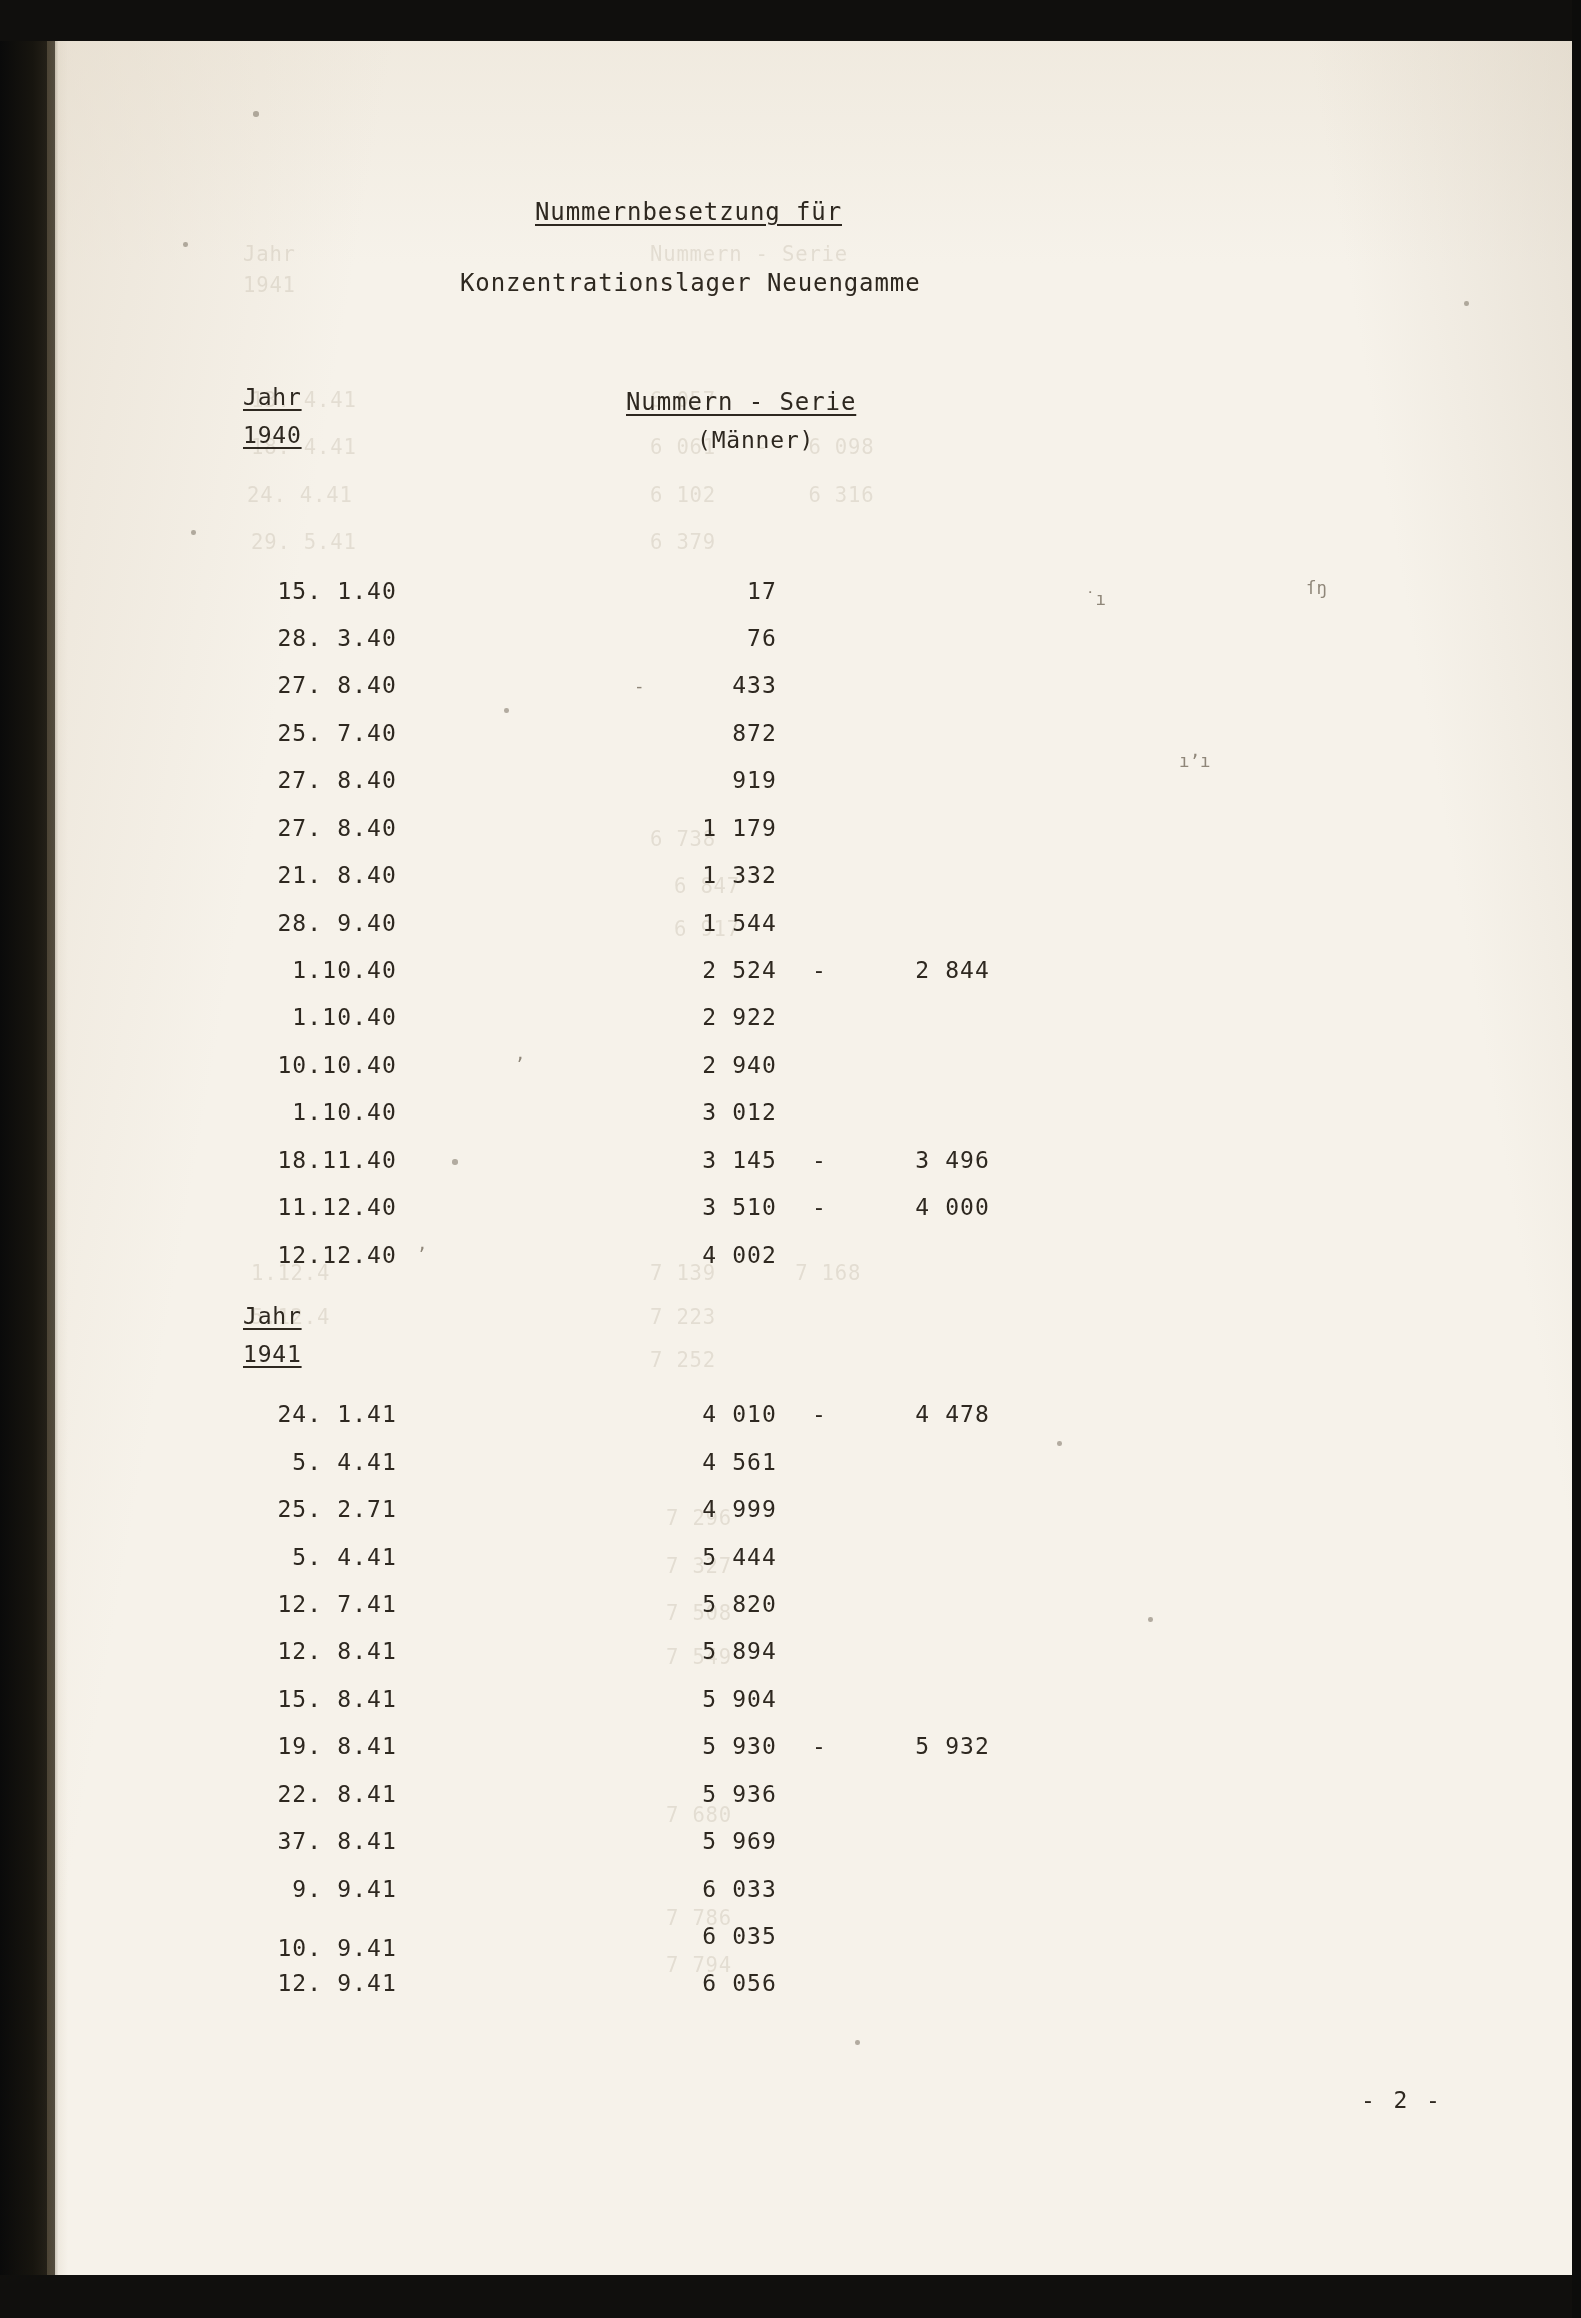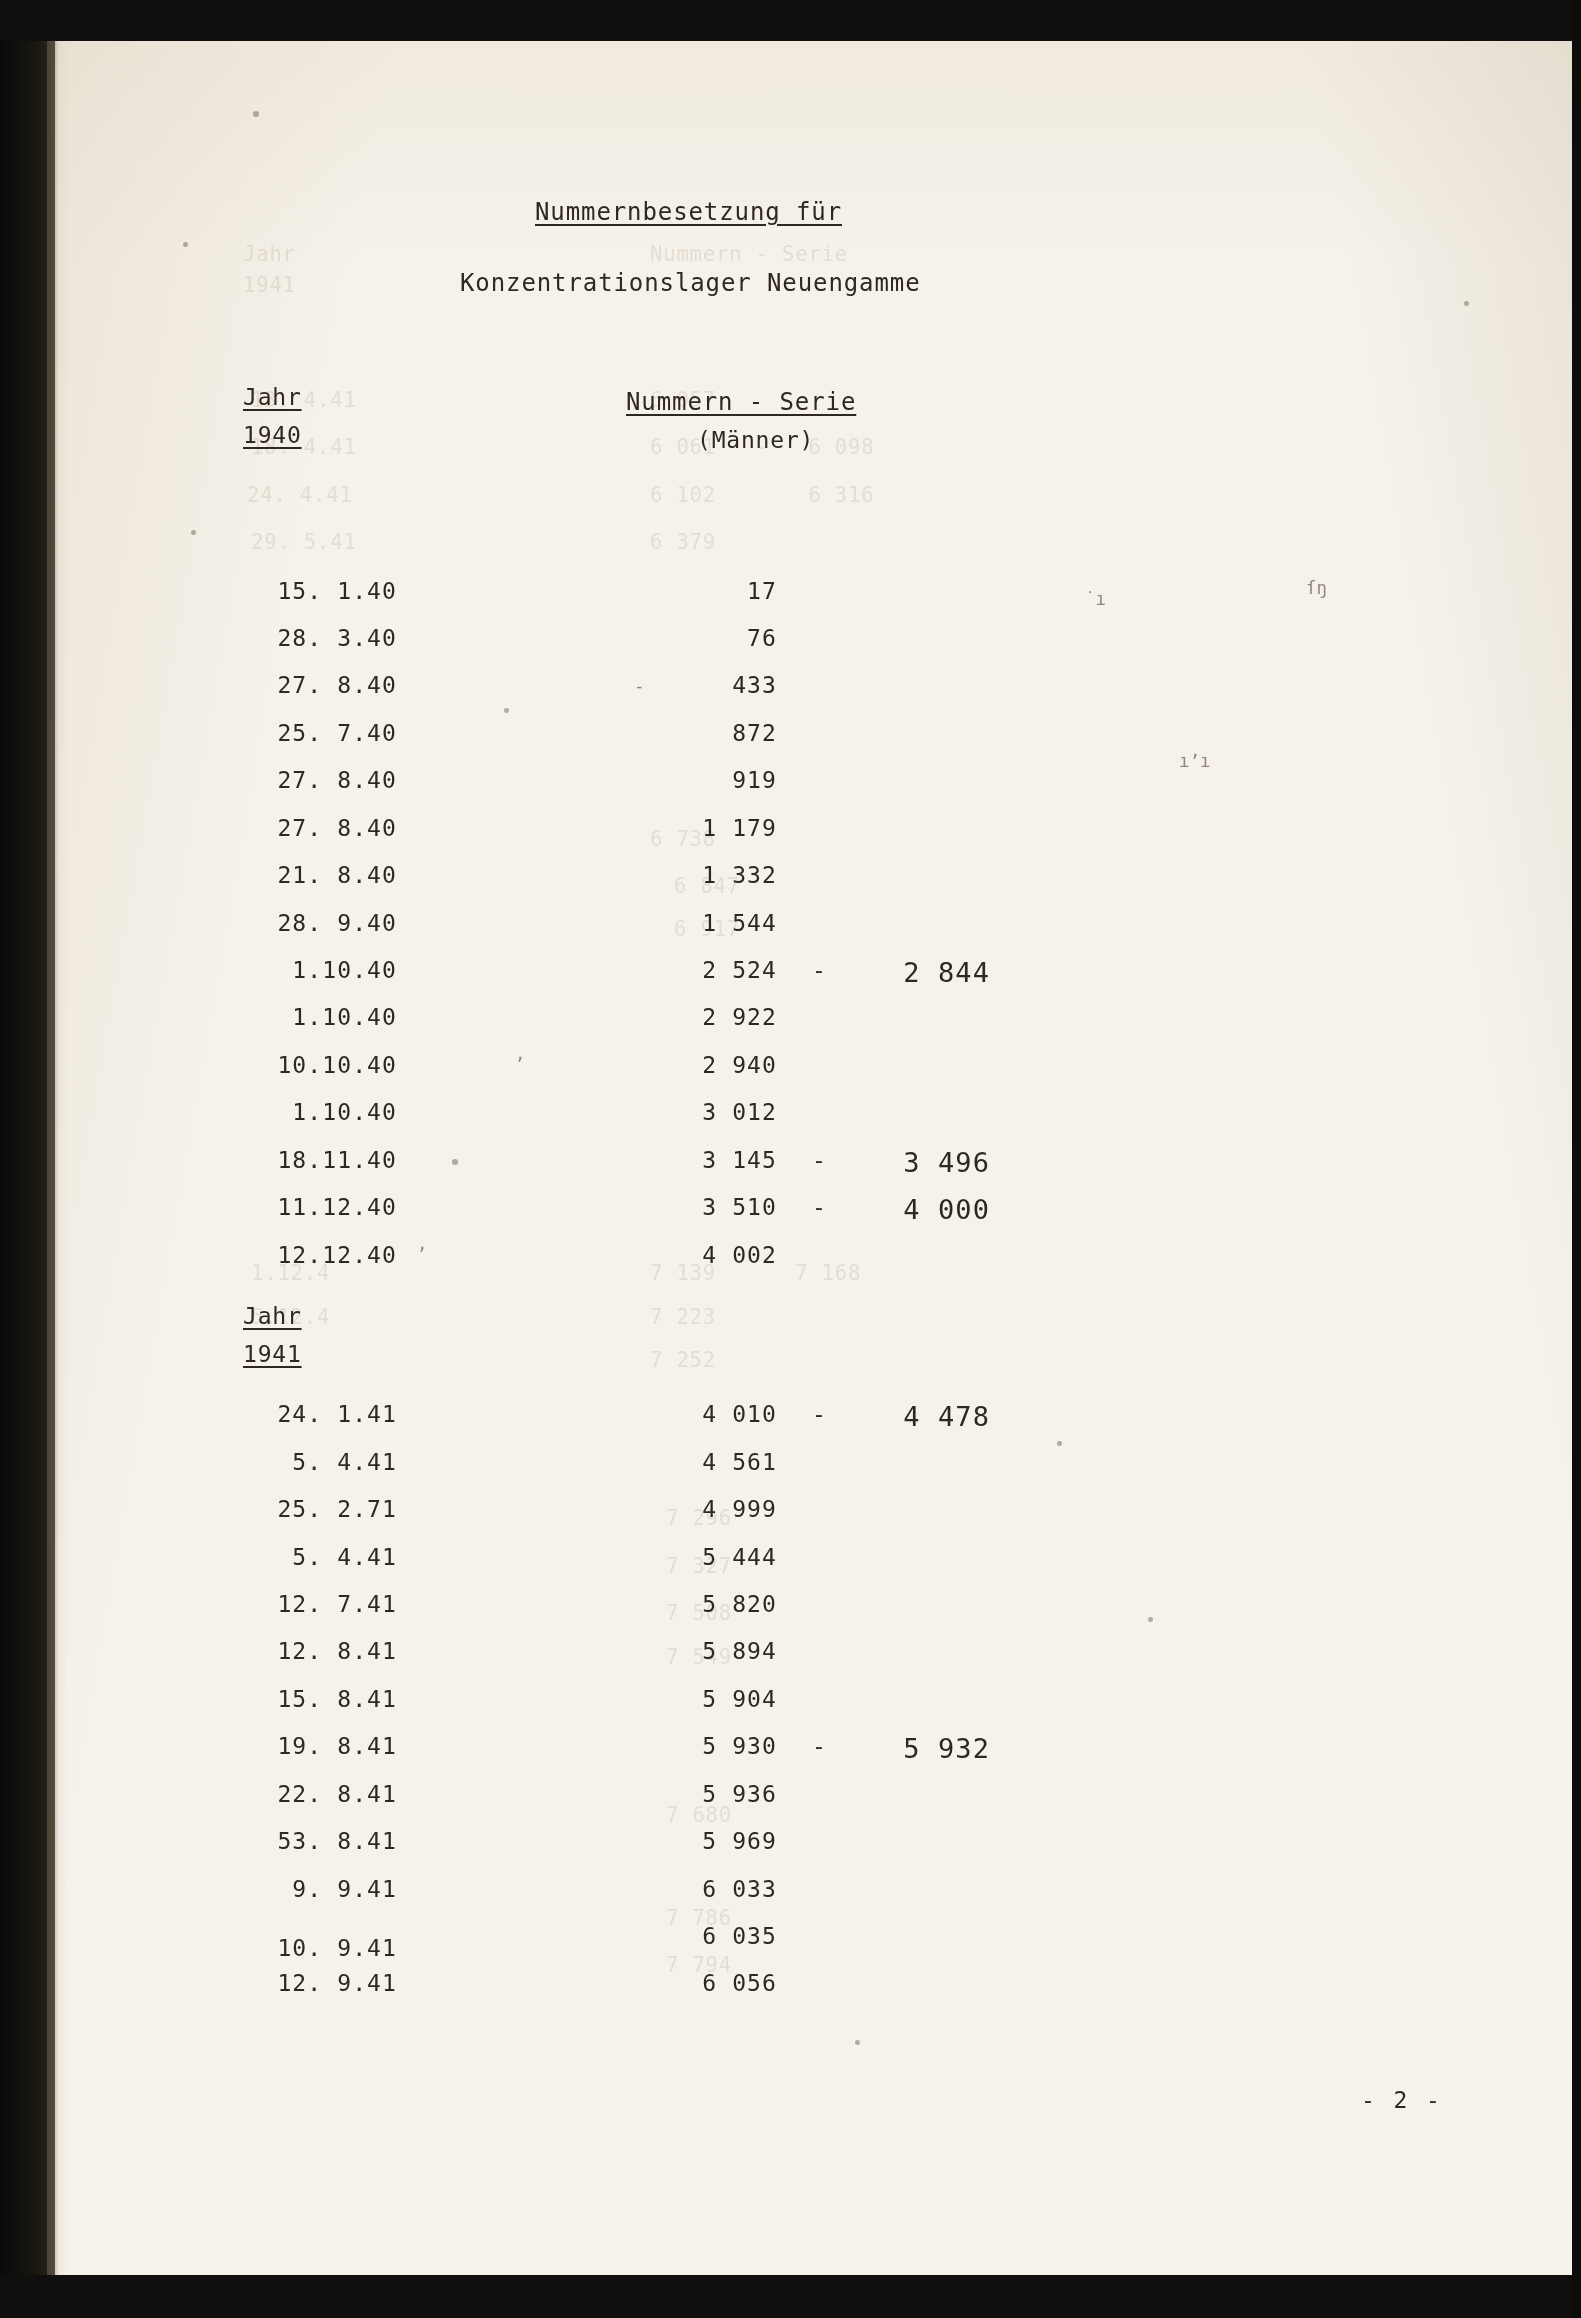--- a/index.html
+++ b/index.html
@@ -133,21 +133,21 @@
     width: 158px;
   }
   .row-num {
     font-size: 23px;
     letter-spacing: 1.1px;
   }
   .row-dash {
     font-size: 23px;
   }
   .row-num2 {
-    font-size: 27px;
+    font-size: 23px;
     letter-spacing: 1.1px;
   }
   .pagenum {
     font-size: 23px;
     letter-spacing: 2.4px;
   }
 
   
   .speck {
     position: absolute;
@@ -317,21 +317,21 @@
           <div class="tx row-date" style="left: 190px; top: 1693px;">19. 8.41</div>
           <div class="tx row-num" style="left: 609px; top: 1693px; width: 119px; text-align: right;">5 930</div>
           <div class="tx row-dash" style="left: 763px; top: 1693px;">-</div>
           <div class="tx row-num2" style="left: 822px; top: 1693px; width: 119px; text-align: right;">5 932</div>
         </div>
         <div>
           <div class="tx row-date" style="left: 190px; top: 1741px;">22. 8.41</div>
           <div class="tx row-num" style="left: 609px; top: 1741px; width: 119px; text-align: right;">5 936</div>
         </div>
         <div>
-          <div class="tx row-date" style="left: 190px; top: 1788px;">53. 8.41</div>
+          <div class="tx row-date" style="left: 190px; top: 1788px;">37. 8.41</div>
           <div class="tx row-num" style="left: 609px; top: 1788px; width: 119px; text-align: right;">5 969</div>
         </div>
         <div>
           <div class="tx row-date" style="left: 190px; top: 1836px;">9. 9.41</div>
           <div class="tx row-num" style="left: 609px; top: 1836px; width: 119px; text-align: right;">6 033</div>
         </div>
         <div>
           <div class="tx row-date" style="left: 190px; top: 1883px; margin-top: 12px;">10. 9.41</div>
           <div class="tx row-num" style="left: 609px; top: 1883px; width: 119px; text-align: right;">6 035</div>
         </div>

